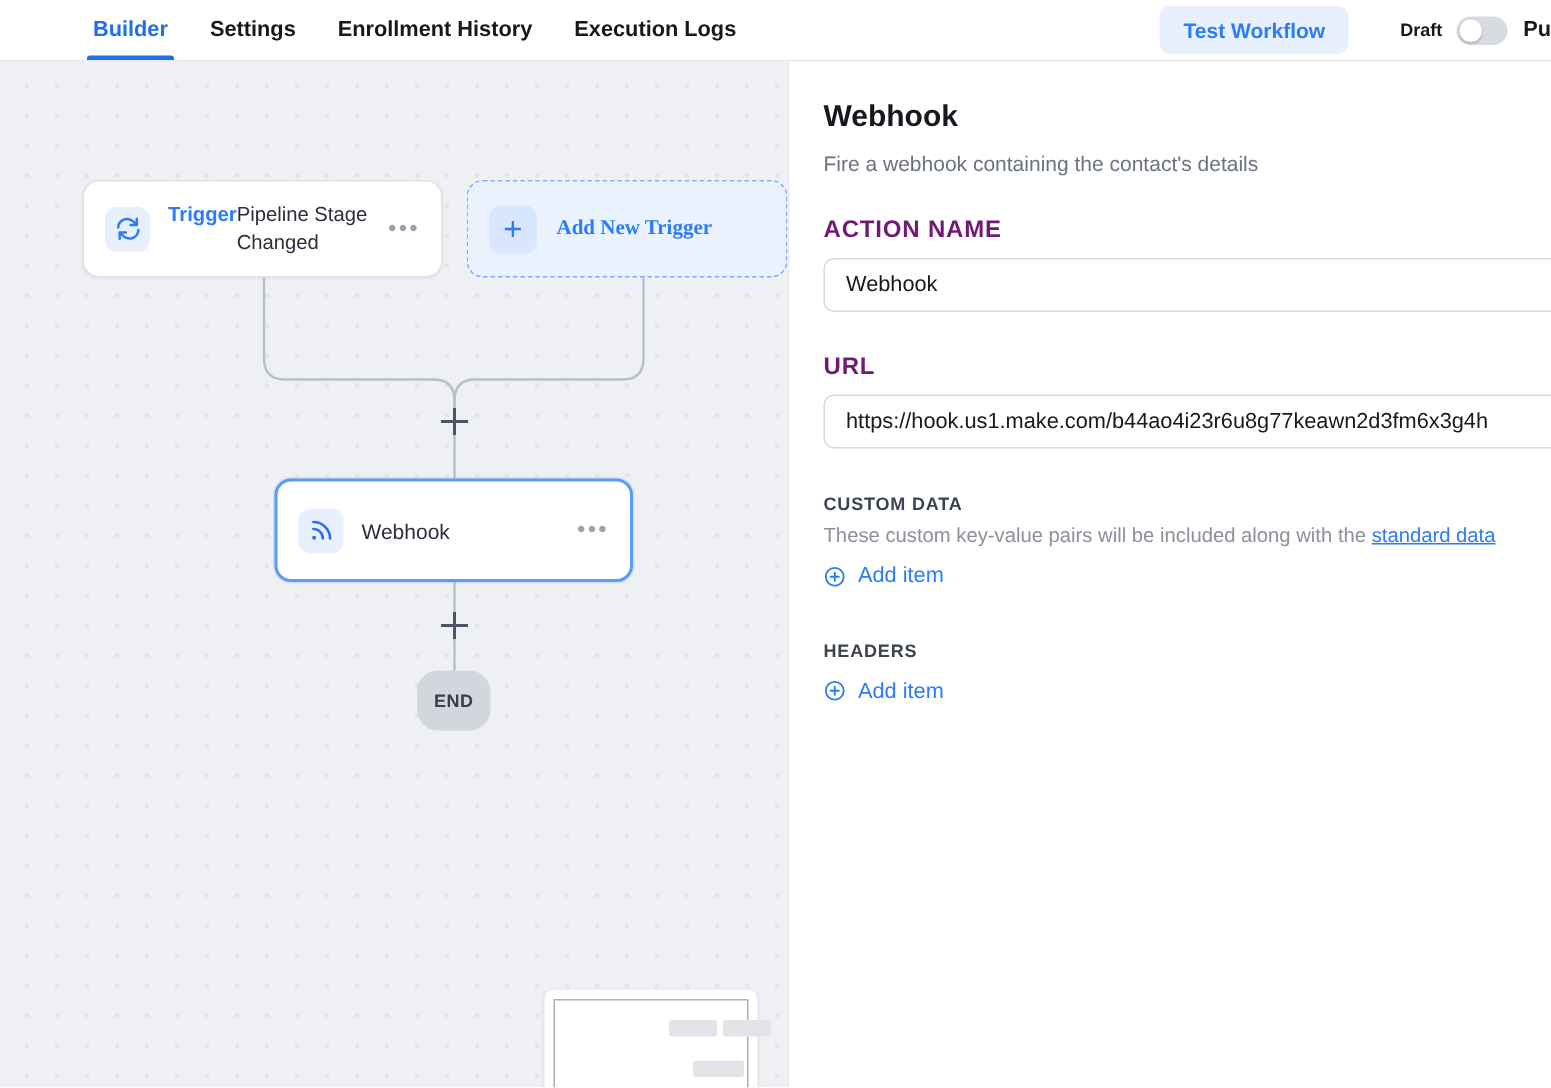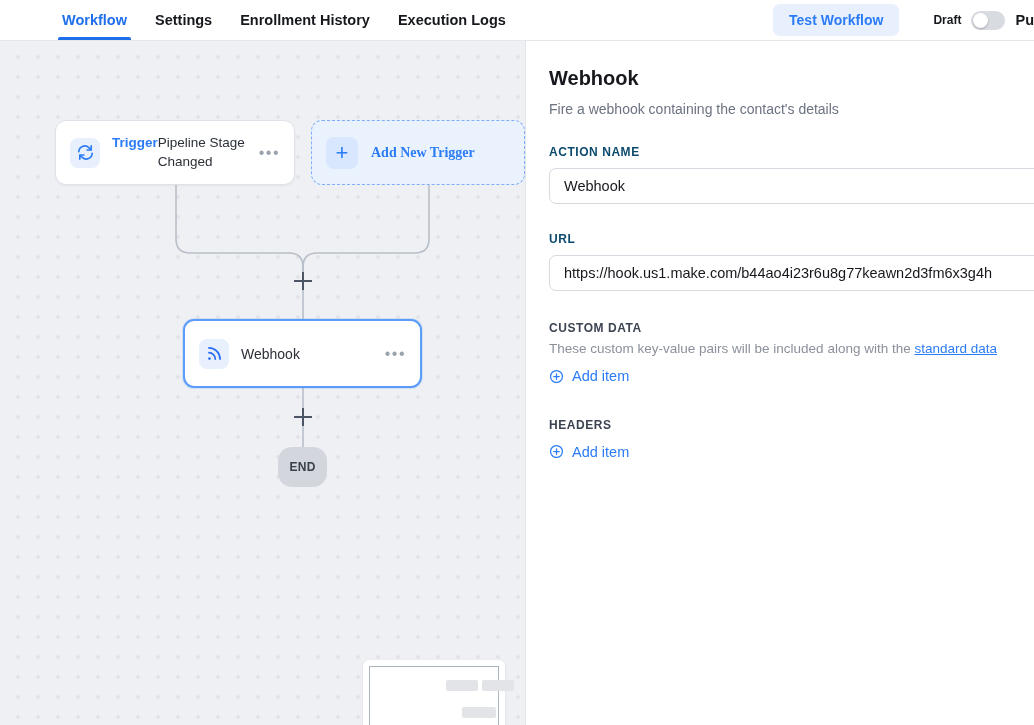--- a/index.html
+++ b/index.html
@@ -215,22 +215,22 @@
     background: #ffffff;
     border-left: 1px solid #e3e6eb;
     overflow: hidden;
   }
   .panel-inner { padding: 26px 0 0 23px; }
   .panel-title { font-size: 20px; font-weight: bold; color: #16181d; margin: 0; }
   .panel-sub { font-size: 14px; color: #6b7280; margin-top: 11px; }
 
   .field { margin-top: 28px; }
   .field-label {
-    font-size: 12px; font-weight: bold;
-    color: #0c4a6e; letter-spacing: .55px;
+    font-size: 16px; font-weight: bold;
+    color: #701a75; letter-spacing: .55px;
     text-transform: uppercase;
   }
   .field-input {
     margin-top: 9px;
     height: 36px;
     width: 520px;
     border: 1px solid #d6dae1;
     border-radius: 7px;
     background: #ffffff;
     display: flex; align-items: center;
@@ -270,21 +270,21 @@
   .add-item svg { display: block; }
 </style>
 </head>
 <body>
 
 <div id="app">
 
   <div class="topbar">
     <div class="tabs">
       <div class="tab active">
-        <span>Workflow</span>
+        <span>Builder</span>
       </div>
       <div class="tab">
         <span>Settings</span>
       </div>
       <div class="tab">
         <span>Enrollment History</span>
       </div>
       <div class="tab">
         <span>Execution Logs</span>
       </div>

